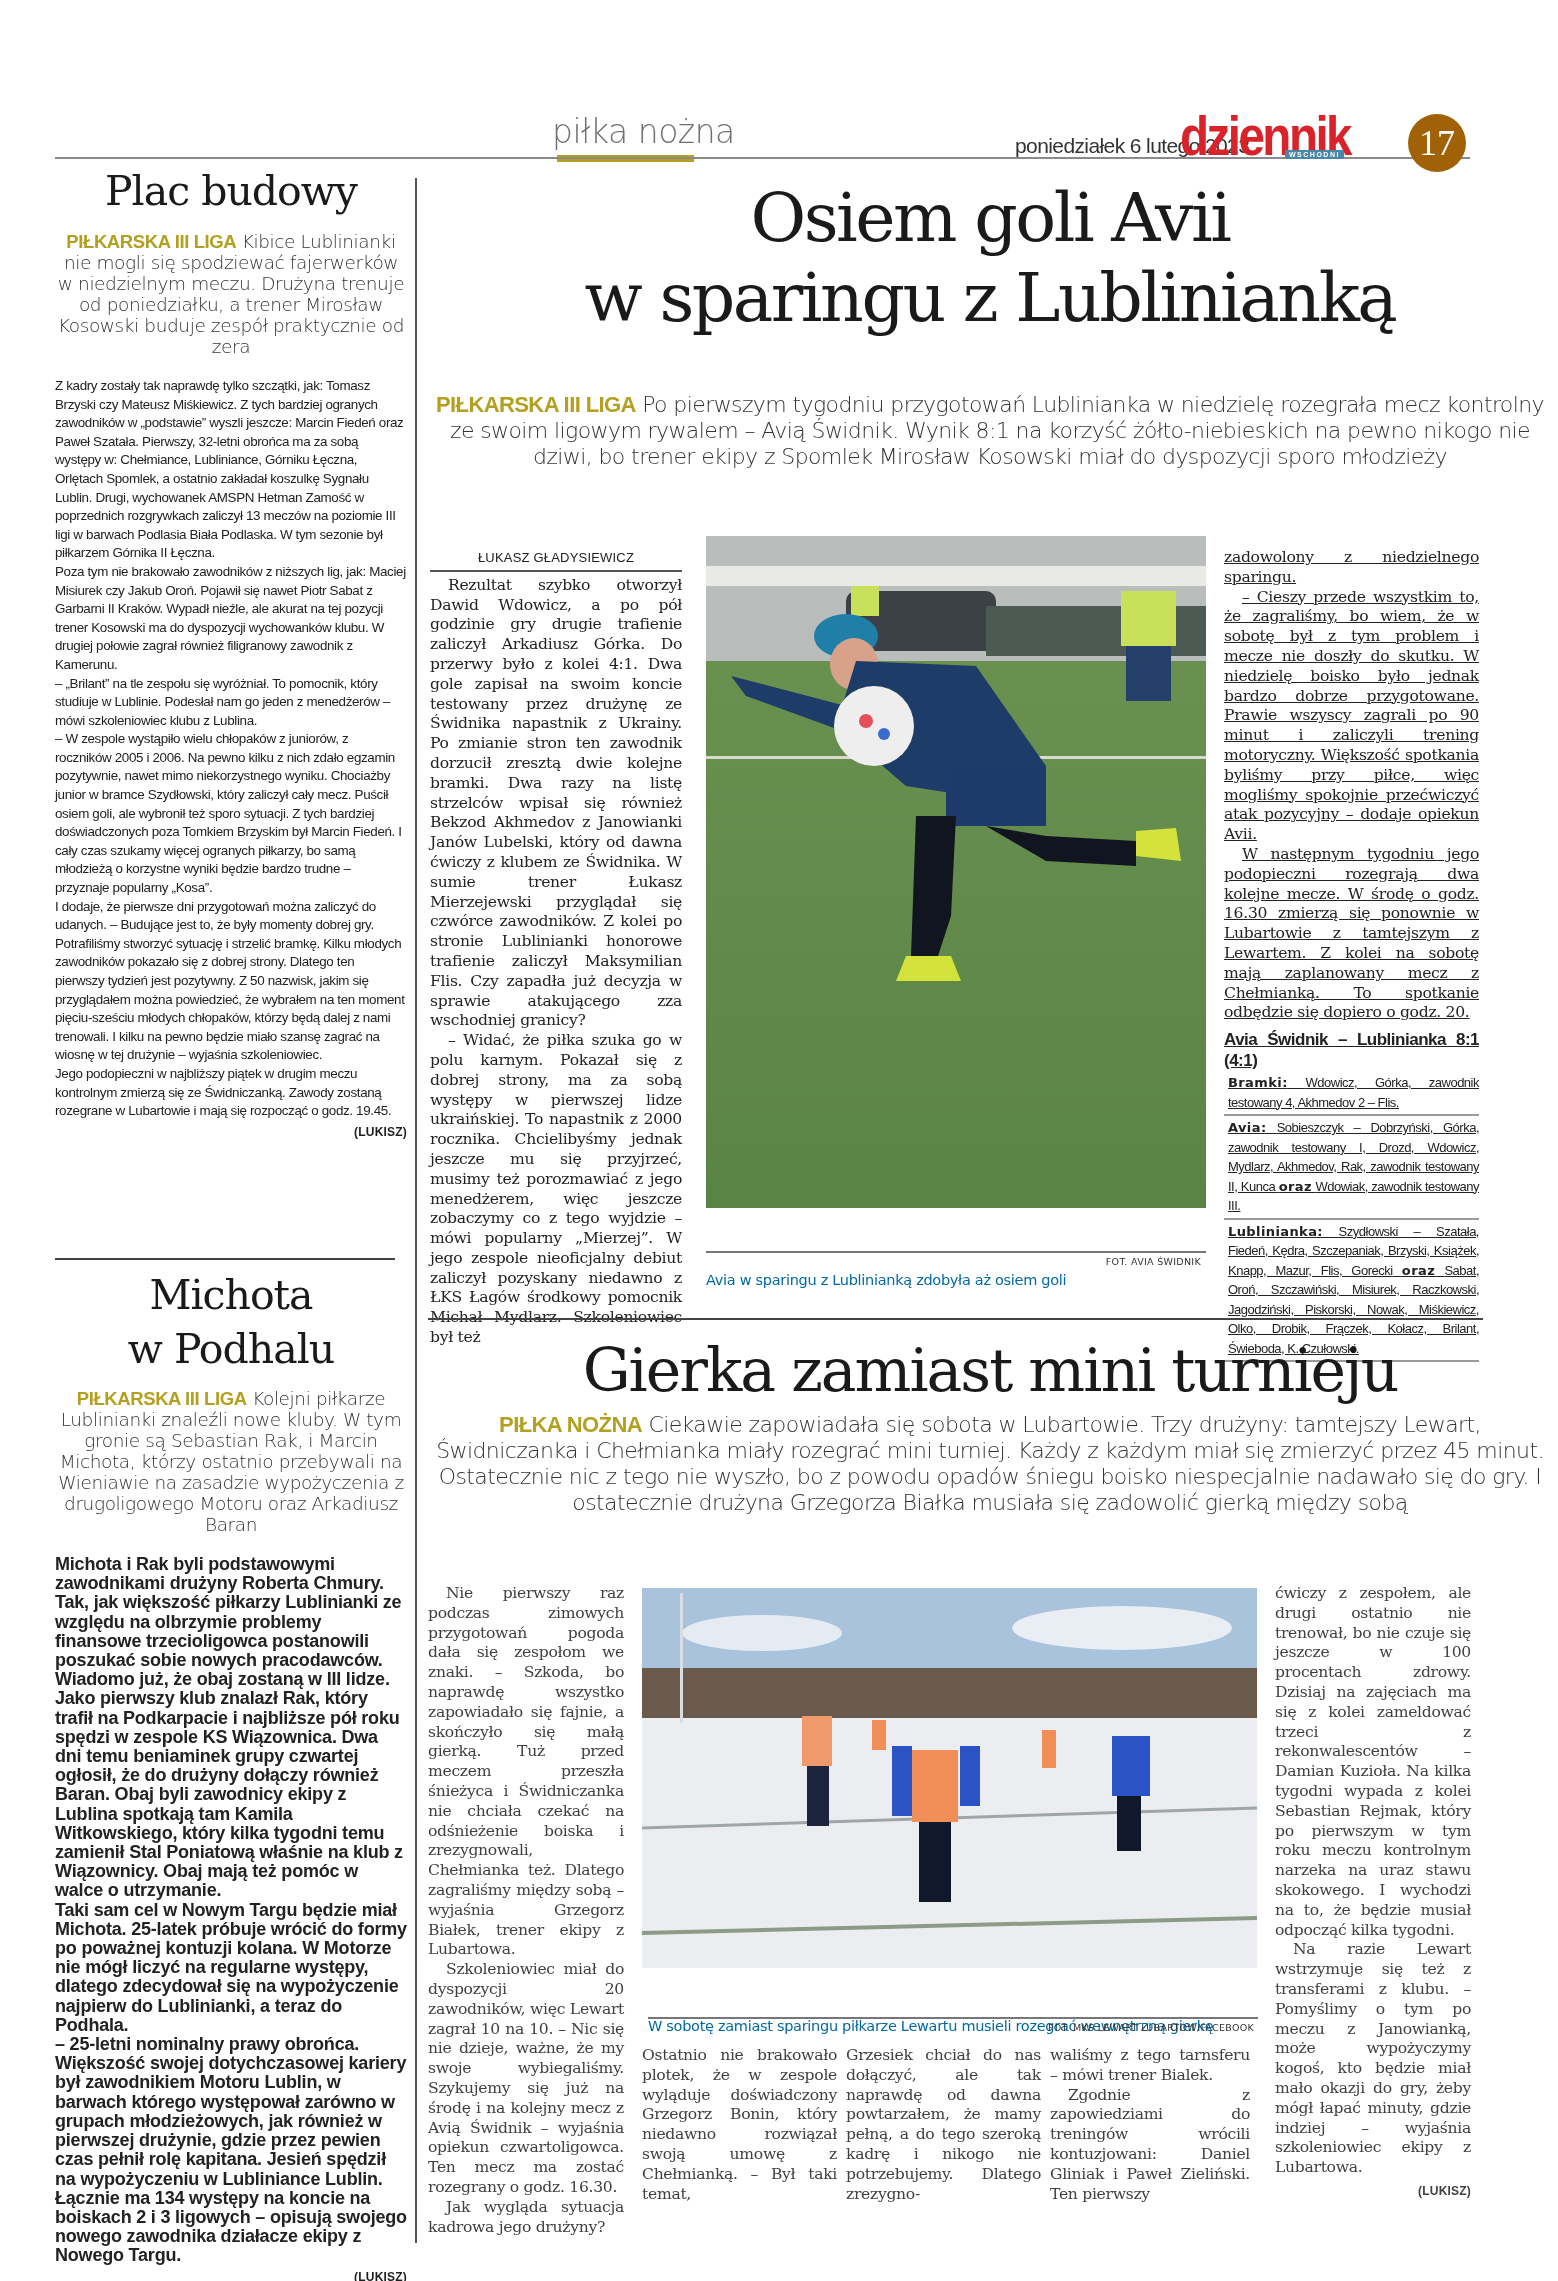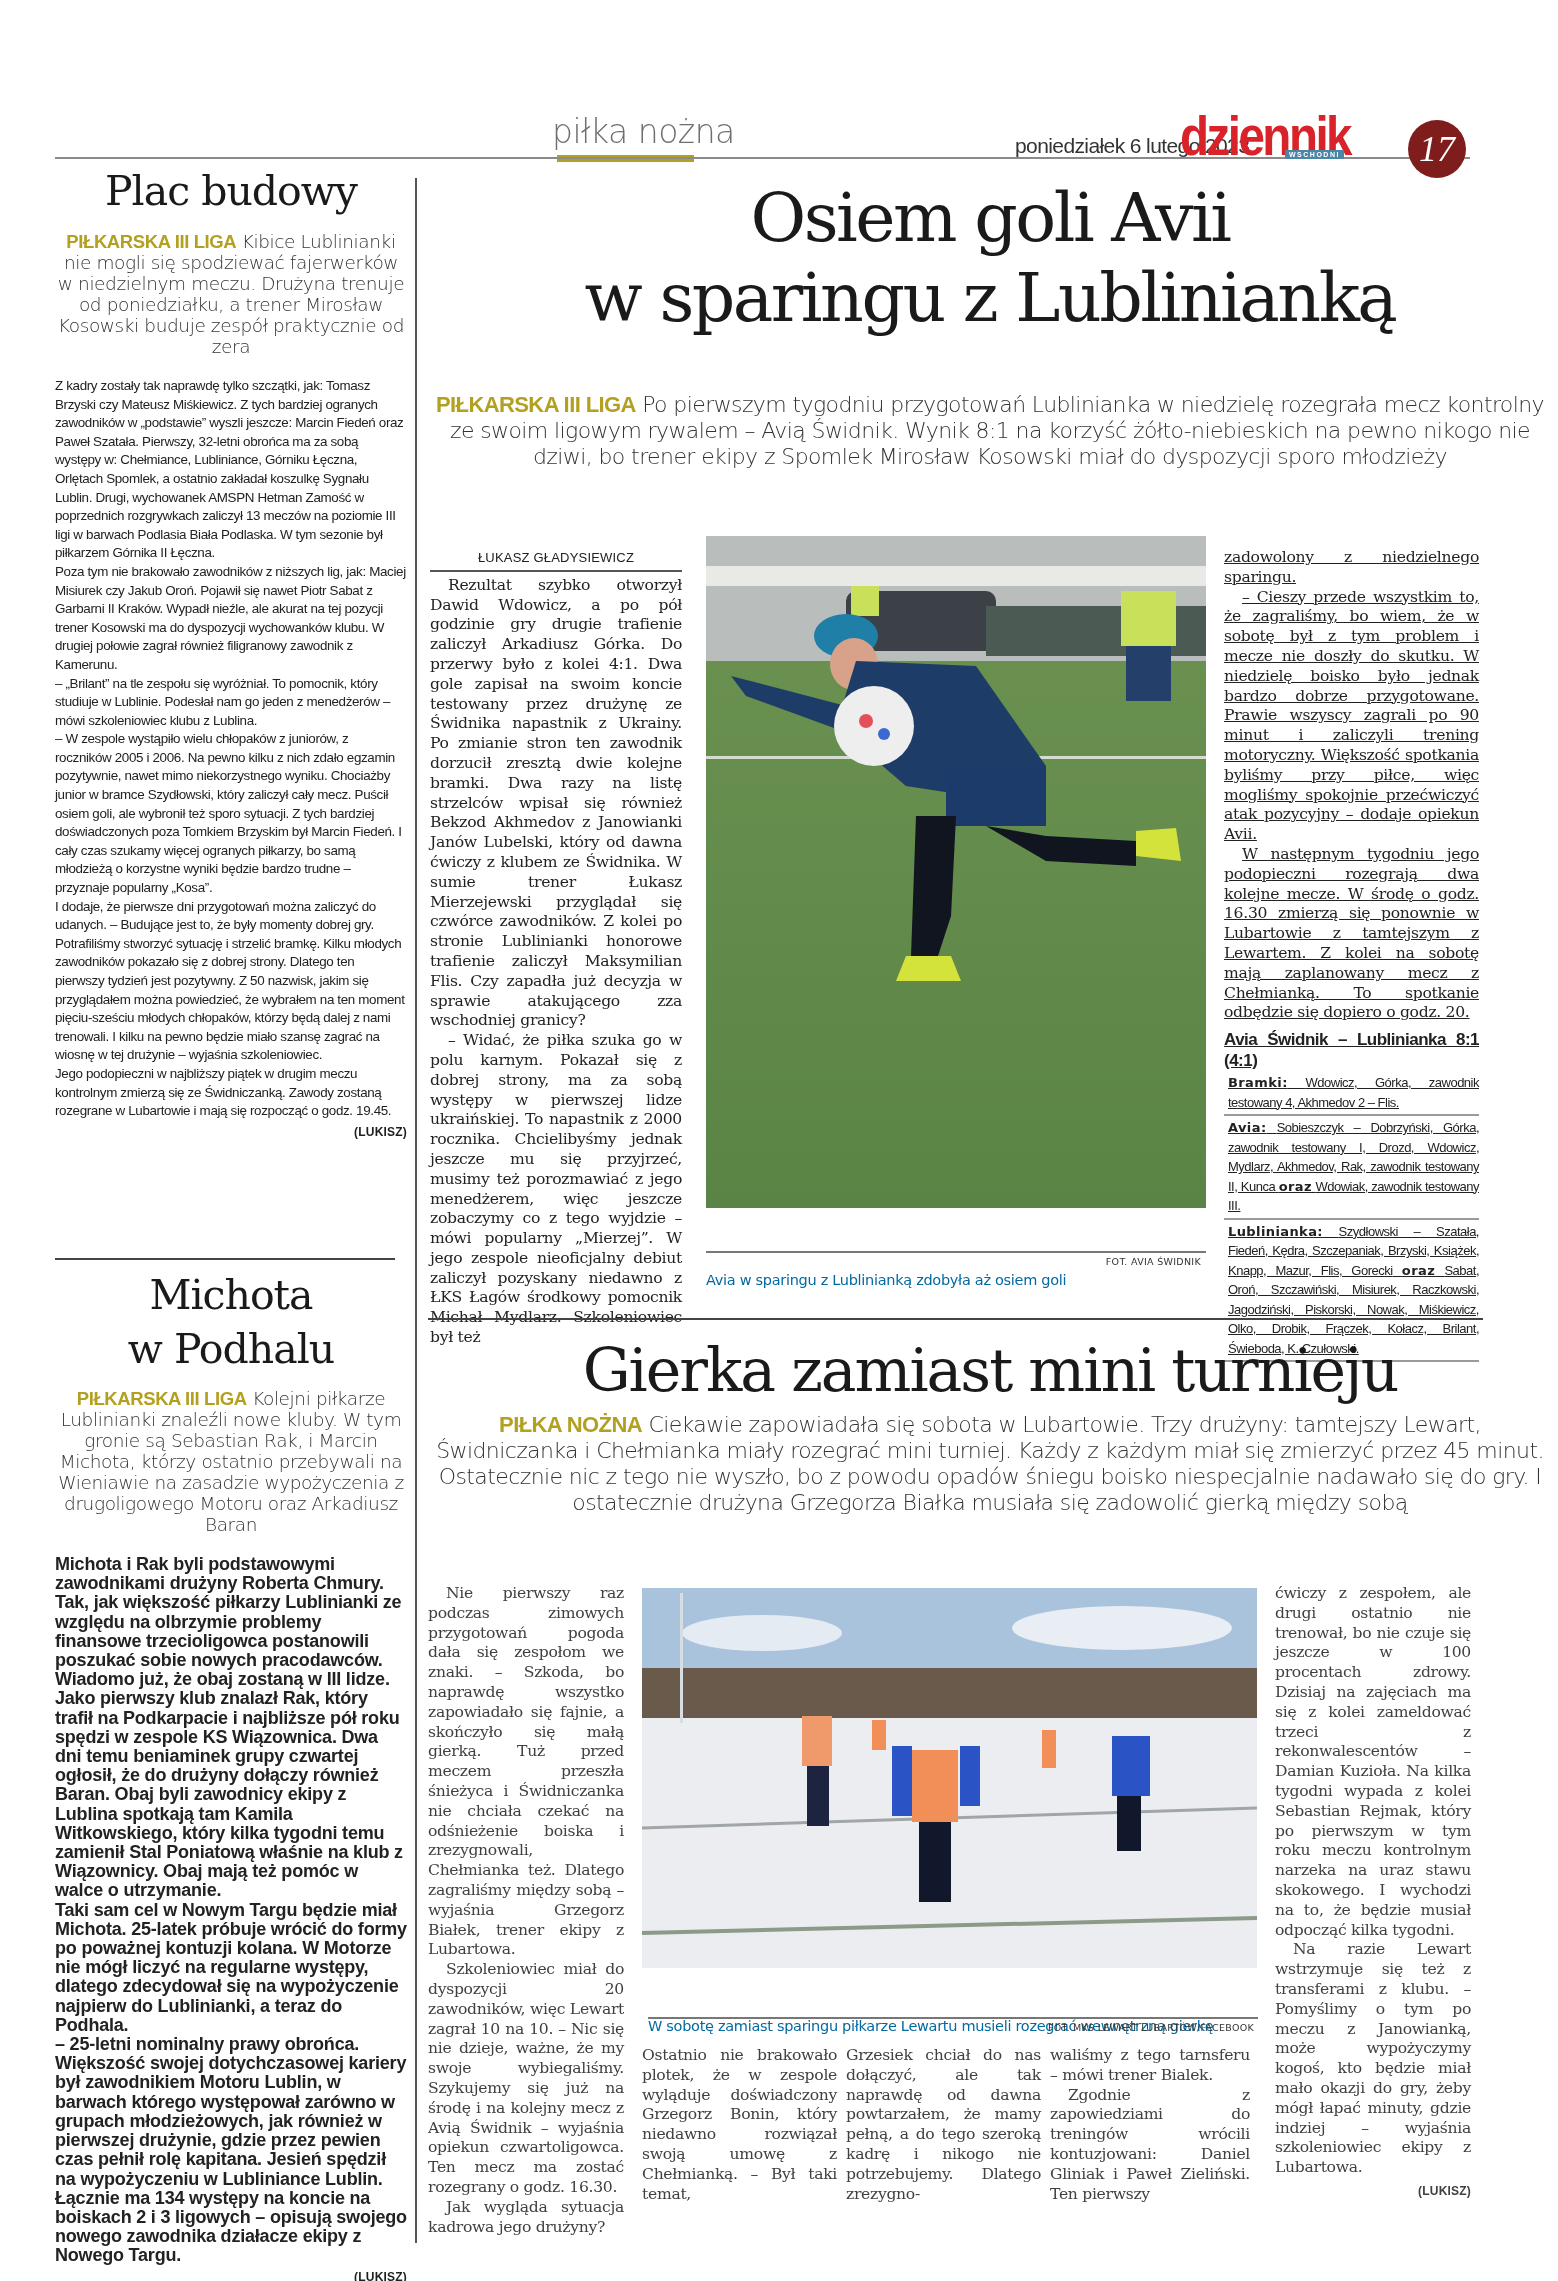--- a/index.html
+++ b/index.html
@@ -7,21 +7,21 @@
   body { width: 1558px; height: 2281px; position: relative; overflow: hidden; color: #1e1e1e; font-family: "Liberation Sans", sans-serif; }
 
   
   .hdr-rule { position: absolute; left: 55px; top: 157px; width: 1415px; height: 2px; background: #8a8a8a; }
   .section-name { position: absolute; left: 552px; top: 112px; font-family: "DejaVu Sans", sans-serif; font-weight: 300; font-size: 33px; color: #6f6f6f; letter-spacing: -0.5px; }
   .section-bar { position: absolute; left: 557px; top: 155px; width: 137px; height: 7px; background: #b3a020; }
   .date { position: absolute; left: 1015px; top: 134px; font-family: "Liberation Sans", sans-serif; font-size: 21px; color: #333; letter-spacing: -0.6px; }
   .logo { position: absolute; left: 1180px; top: 108px; width: 210px; height: 58px; }
   .logo-text { font-family: "Liberation Sans", sans-serif; font-weight: 900; font-size: 56px; color: #d8232a; letter-spacing: -3px; transform: scaleX(0.85); transform-origin: left; line-height: 56px; display: block; font-stretch: condensed; }
   .logo-sub { position: absolute; left: 105px; top: 42px; background: #4a86a8; color: #fff; font-size: 7px; padding: 1px 4px; letter-spacing: 1.5px; font-weight: bold; }
-  .page-num { position: absolute; left: 1408px; top: 120px; width: 58px; height: 58px; border-radius: 50%; background: #7f1d1d; color: #fff; font-family: "Liberation Serif", serif; font-size: 36px; text-align: center; line-height: 58px; font-style: italic; }
+  .page-num { position: absolute; left: 1408px; top: 114px; width: 58px; height: 58px; border-radius: 50%; background: #a16207; color: #fff; font-family: "Liberation Serif", serif; font-size: 36px; text-align: center; line-height: 58px; }
 
   
   .vrule { position: absolute; background: #555; width: 2px; }
 
   
   .side { position: absolute; left: 55px; width: 352px; }
   .side-title { font-family: "DejaVu Serif", serif; font-size: 41px; line-height: 52px; text-align: center; color: #1a1a1a; letter-spacing: -1px; font-weight: 500; }
   .side-lead { font-family: "DejaVu Sans", sans-serif; font-weight: 300; font-size: 18.5px; line-height: 21px; text-align: center; color: #333; letter-spacing: -0.4px; margin-top: 14px; }
   .kicker { color: #b3a020; font-weight: bold; font-family: "Liberation Sans", sans-serif; }
   .side-body { font-family: "Liberation Sans", sans-serif; font-size: 13.4px; line-height: 18.6px; margin-top: 18px; color: #222; letter-spacing: -0.35px; text-align: left; }

